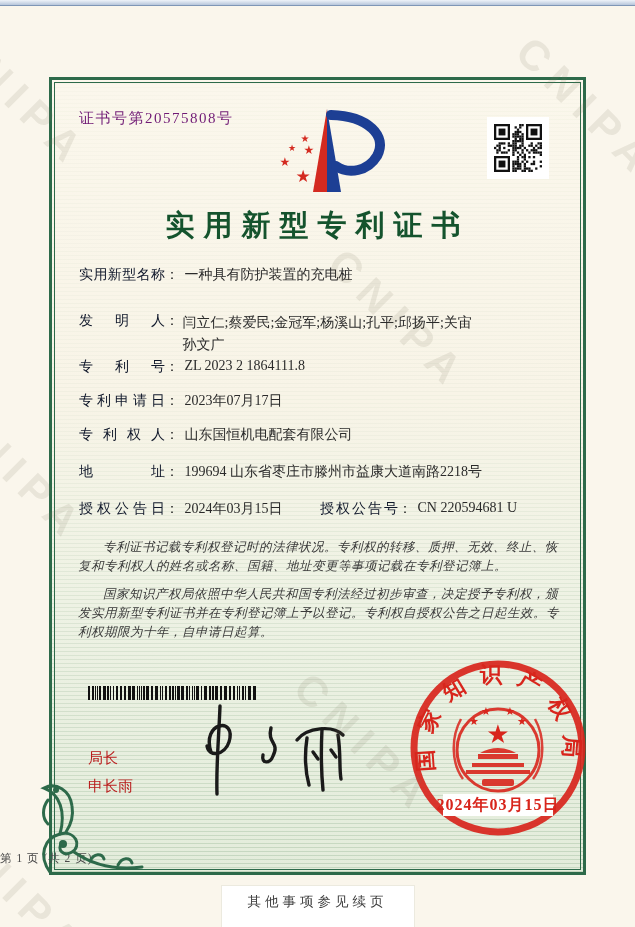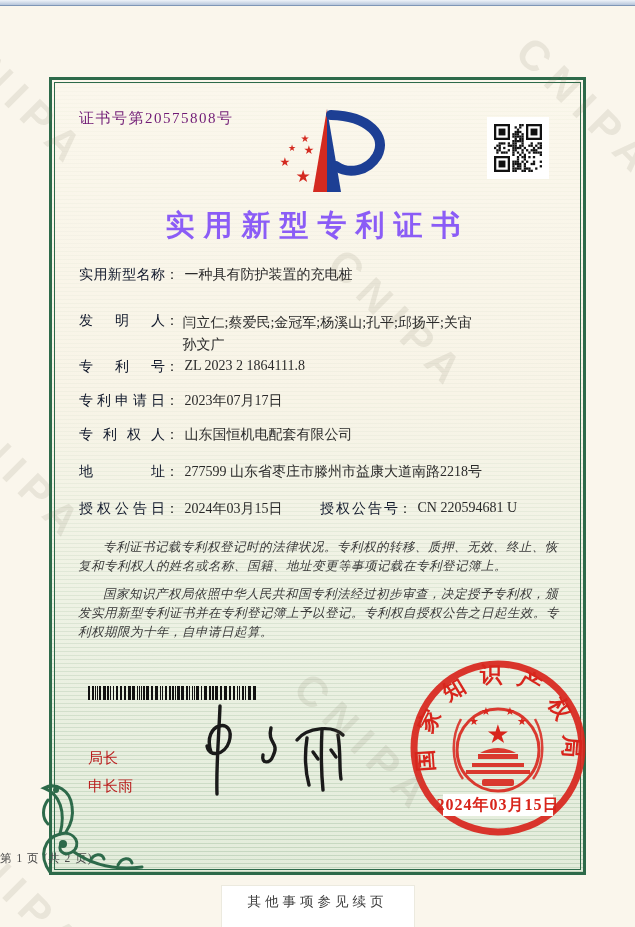--- a/index.html
+++ b/index.html
@@ -22,21 +22,21 @@
   
   .wm{position:absolute;font-family:"Liberation Sans",sans-serif;font-weight:bold;
     font-size:42px;letter-spacing:10px;color:rgba(122,115,94,0.13);
     transform:rotate(45deg);transform-origin:left top;white-space:nowrap;z-index:30;pointer-events:none;}
   
   .cert-no{position:absolute;left:79px;top:109px;font-size:15px;letter-spacing:1.5px;color:#701a75;z-index:10;}
   .logo{position:absolute;left:272px;top:106px;width:126px;height:90px;z-index:10;}
   .qr-box{position:absolute;left:487px;top:117px;width:62px;height:62px;background:#fff;z-index:10;}
   .qr-box svg{position:absolute;left:7px;top:7px;}
   .title{position:absolute;top:206px;left:0;width:100%;text-align:center;
-    font-size:29px;font-weight:bold;letter-spacing:9px;color:#8b5cf6;z-index:10;}
+    font-size:29px;font-weight:bold;letter-spacing:9px;color:#14532d;z-index:10;}
   
   .field-row{position:absolute;left:79px;width:500px;font-size:14px;color:#2a2a2a;z-index:10;}
   .flabel{display:inline-block;width:86px;text-align:justify;text-align-last:justify;vertical-align:top;color:#0f172a;}
   .fcolon{vertical-align:top;}
   .fvalue{margin-left:2px;vertical-align:top;}
   .fvalue-block{display:inline-block;max-width:350px;line-height:22px;vertical-align:top;}
   .sub-group{position:absolute;left:241px;top:0;}
   .sub-group .flabel{width:78px;}
   
   .paras{position:absolute;left:78px;top:538px;width:481px;z-index:10;}
@@ -247,21 +247,21 @@
   <span class="fvalue">2023年07月17日</span>
 </div>
 
 <div class="field-row" style="top:426px">
   <span class="flabel">专利权人</span><span class="fcolon">：</span>
   <span class="fvalue">山东国恒机电配套有限公司</span>
 </div>
 
 <div class="field-row" style="top:463px">
   <span class="flabel">地址</span><span class="fcolon">：</span>
-  <span class="fvalue">277599 山东省枣庄市滕州市益康大道南路2218号</span>
+  <span class="fvalue">199694 山东省枣庄市滕州市益康大道南路2218号</span>
 </div>
 
 <div class="field-row" style="top:500px">
   <span class="flabel">授权公告日</span><span class="fcolon">：</span>
   <span class="fvalue">2024年03月15日</span>
   <span class="sub-group">
     <span class="flabel">授权公告号</span><span class="fcolon">：</span>
     <span class="fvalue">CN 220594681 U</span>
   </span>
 </div>

